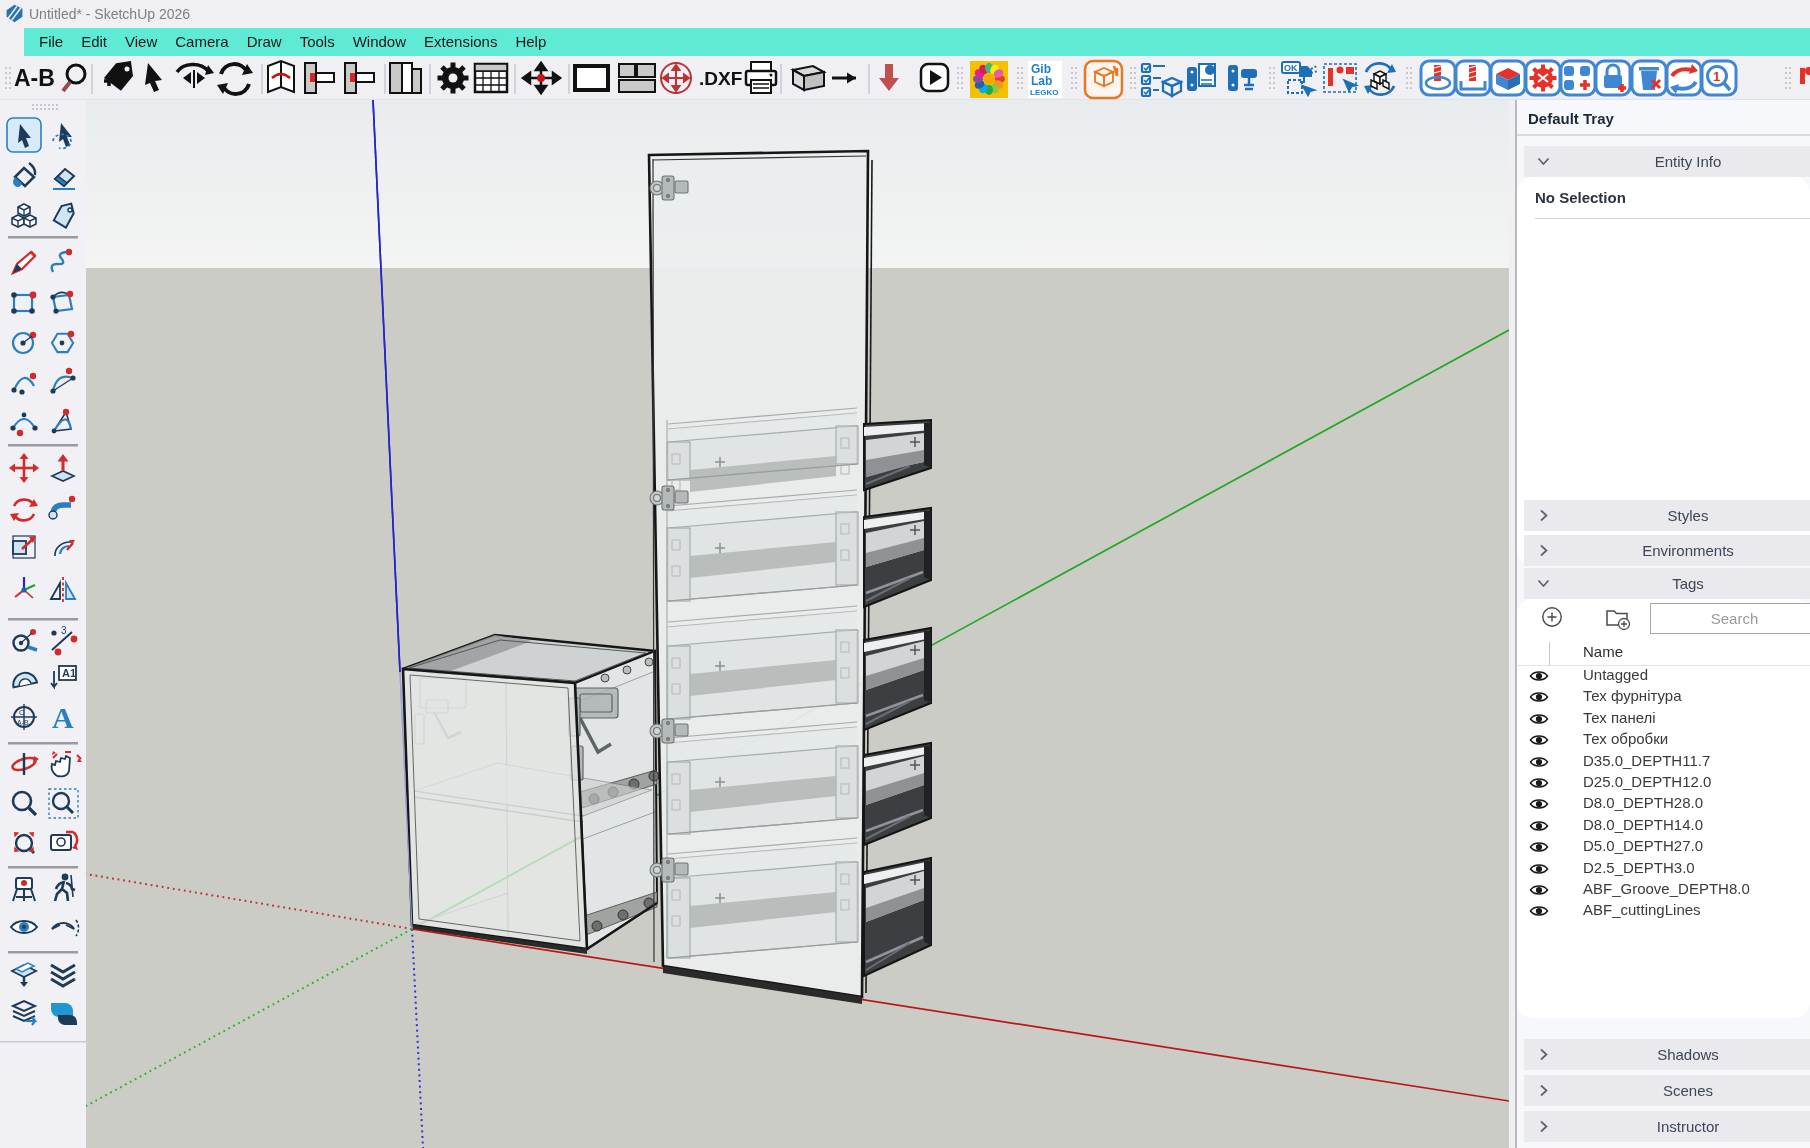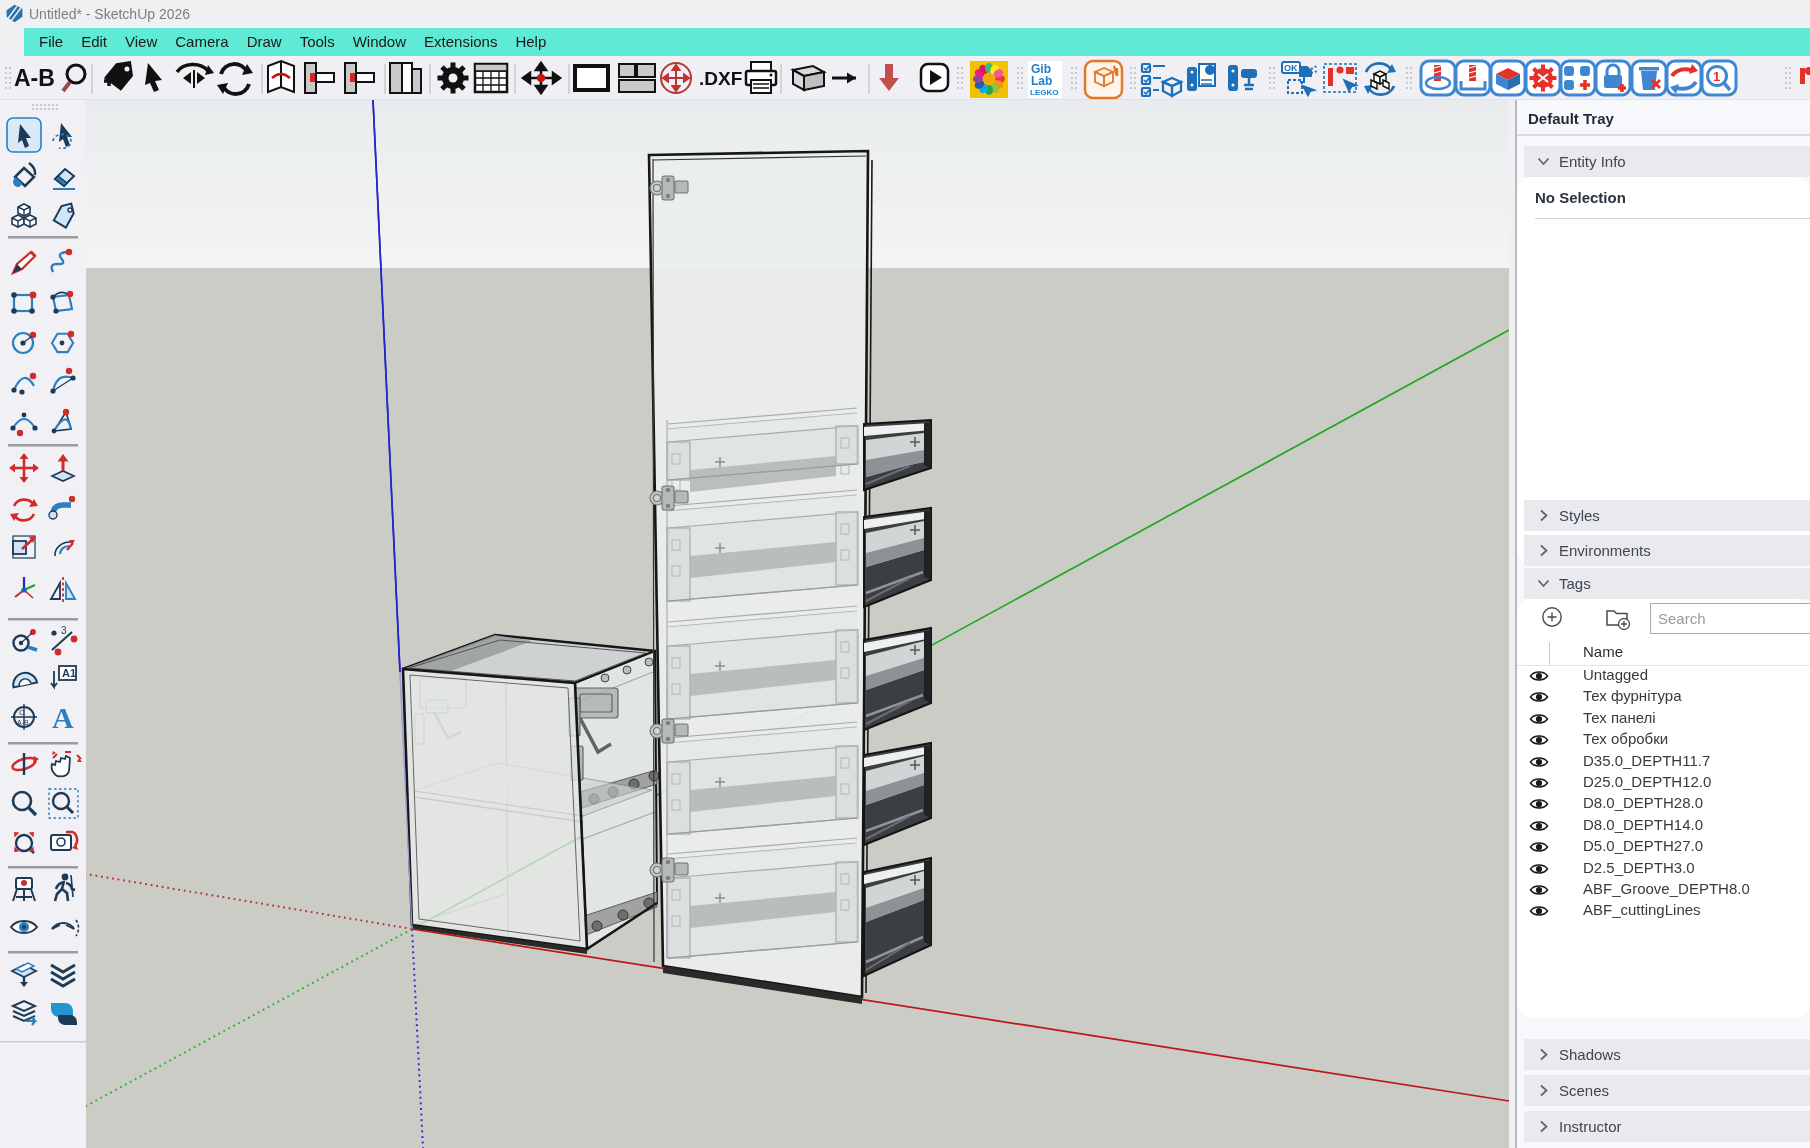--- a/index.html
+++ b/index.html
@@ -7,21 +7,21 @@
 #page { position:relative; width:1810px; height:1148px; }
 #titlebar { position:absolute; left:0; top:0; width:1782px; height:28px; background:#f0f0f3; }
 #titletext { position:absolute; left:29px; top:6px; font-size:14px; color:#7e7e7e; }
 #menubar { position:absolute; left:0; top:28px; width:1810px; height:28px; background:#5eead4;margin-left:24px; }
 #menubar span { display:inline-block; padding:5px 9px 0 9px; font-size:15px; color:#1a1a1a; }
 #toolbar { position:absolute; left:0; top:56px; width:1810px; height:44px; background:#f0eff4; border-bottom:1px solid #e2e1e6; }
 #main { position:absolute; left:0; top:100px; width:1810px; height:1048px; }
 #palette { position:absolute; left:0; top:0; width:86px; height:1048px; background:#f1f1f5; }
 #viewport { position:absolute; left:86px; top:0; width:1423px; height:1048px; }
 #splitter { position:absolute; left:1509px; top:0; width:8px; height:1048px; background:#f0f0f3; border-right:2px solid #b9b9c0; }
-#tray { position:absolute; left:1517px; top:0; width:293px; height:1048px; background:#f6f8fc; }
+#tray { position:absolute; left:1517px; top:0; width:293px; height:1048px; background:#f6f8fc;text-align:center; }
 .hdr { position:absolute; left:7px; width:293px; height:31px; background:#e9e9ee; color:#3d4655; font-size:15px; line-height:31px; }
 .hdr svg.chev { margin:9px 9px 0 13px; float:left; }
 .white { position:absolute; left:0; width:293px; background:#ffffff;border-radius:16px; }
 .rowtxt { position:absolute; left:66px; font-size:15px; color:#3a3a3a; }
 </style>
 </head>
 <body>
 <div id="page">
   <div id="titlebar">
     <svg width="19" height="19" style="position:absolute;left:5px;top:4px" viewBox="0 0 24 24">

